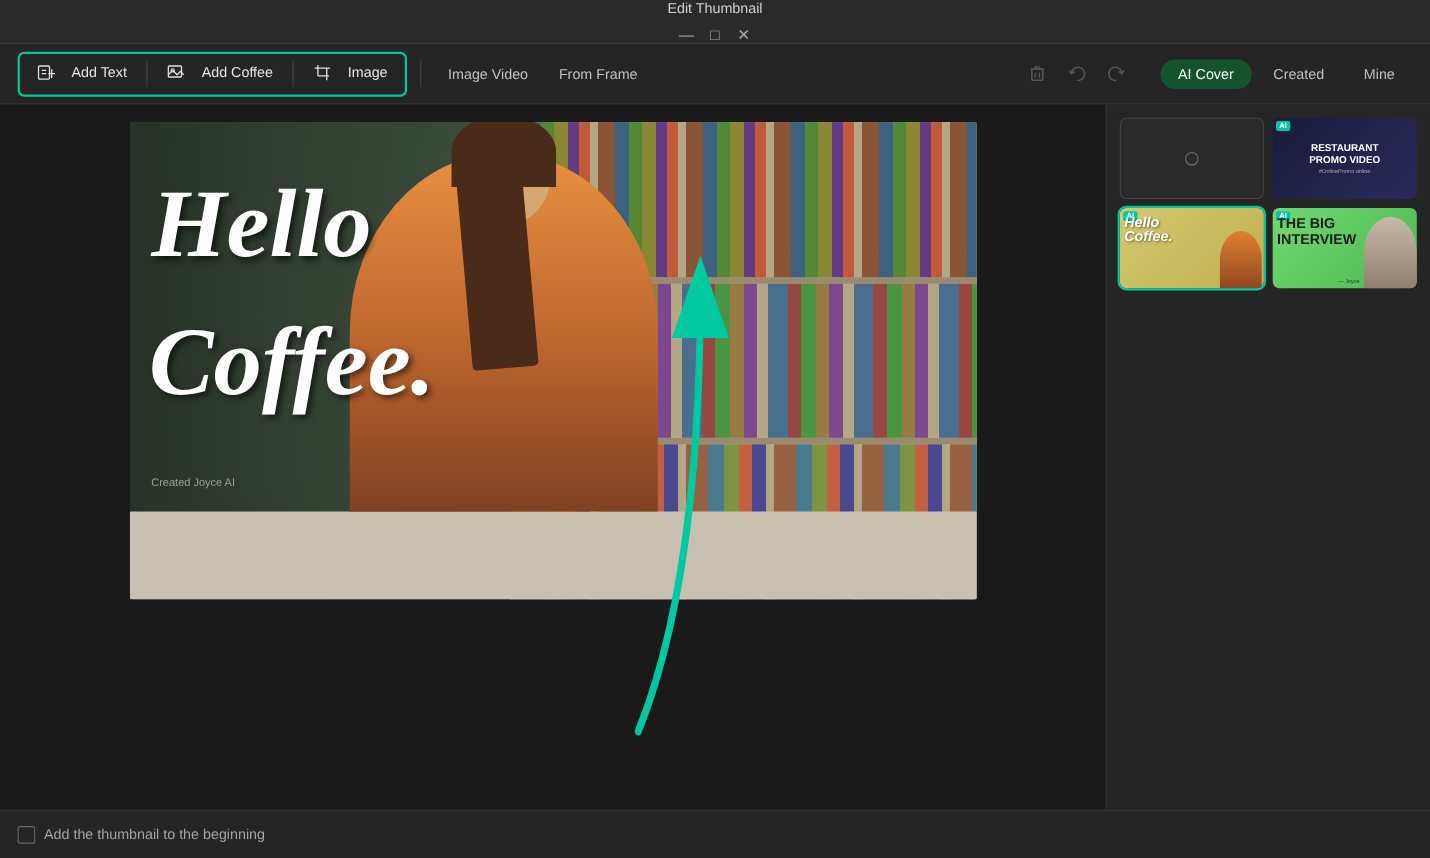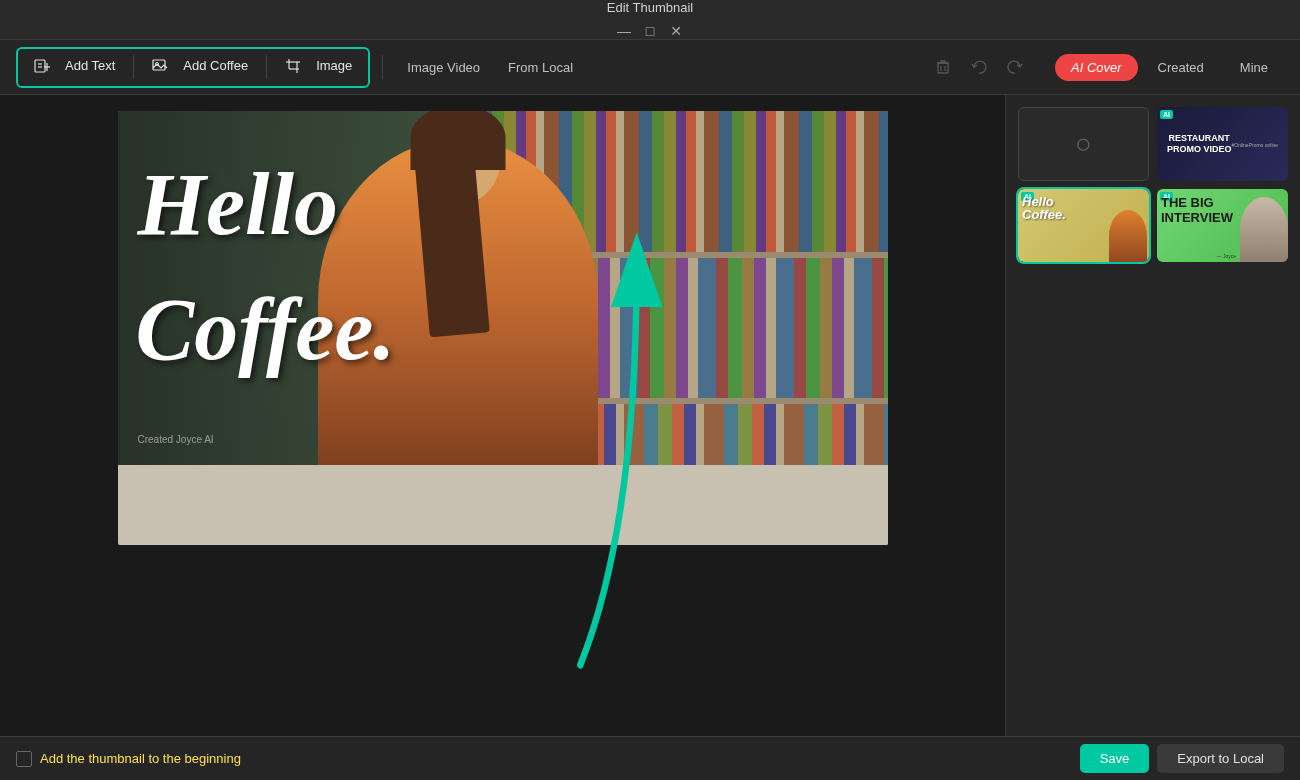--- a/index.html
+++ b/index.html
@@ -116,23 +116,22 @@
     .right-tab {
       padding: 6px 16px;
       border-radius: 20px;
       font-size: 13px;
       cursor: pointer;
       border: none;
       background: transparent;
       color: #c0c0c0;
     }
     .right-tab.active {
-      background: #ef4444;
+      background: #14532d;
       color: #fff;
-      font-style: italic;
     }
 
     
     .main-content {
       display: flex;
       height: calc(780px - 40px - 55px - 44px);
     }
 
     
     .canvas-area {
@@ -193,21 +192,21 @@
       outline: 2px solid #00c8a0;
     }
     .no-symbol {
       color: #666;
       font-size: 28px;
     }
     
     .tmpl-restaurant {
       background: linear-gradient(135deg, #1a1a3a 0%, #2a2a5a 100%);
       display: flex;
-      flex-direction: row;
+      flex-direction: column;
       align-items: center;
       justify-content: center;
       padding: 6px;
     }
     .tmpl-restaurant-text {
       color: #fff;
       font-size: 9px;
       font-weight: 900;
       text-align: center;
       line-height: 1.2;
@@ -237,21 +236,21 @@
       display: flex;
       align-items: center;
       padding: 0 16px;
       justify-content: space-between;
     }
     .checkbox-label {
       display: flex;
       align-items: center;
       gap: 8px;
       font-size: 13px;
-      color: #fde047;
+      color: #a3a3a3;
       cursor: pointer;
       text-align: center;
     }
     .checkbox {
       width: 16px;
       height: 16px;
       border: 1.5px solid #666;
       border-radius: 2px;
       background: transparent;
       cursor: pointer;
@@ -391,21 +390,21 @@
       <span>Image</span>
     </button>
   </div>
 
   <div class="toolbar-divider" style="margin: 0 8px;"></div>
 
   <button class="toolbar-btn-text">
     <span>Image Video</span>
   </button>
   <button class="toolbar-btn-text">
-    <span>From Local</span>
+    <span>From Frame</span>
   </button>
 
   <div class="toolbar-spacer"></div>
 
   <button class="toolbar-icon-btn disabled" title="Delete">
     <svg width="18" height="18" viewBox="0 0 18 18" fill="none">
       <polyline points="3,5 15,5" stroke="#555" stroke-width="1.4"></polyline>
       <path d="M7,5 V3 H11 V5" stroke="#555" stroke-width="1.4" fill="none"></path>
       <rect x="4" y="5" width="10" height="10" rx="1" stroke="#555" stroke-width="1.4" fill="none"></rect>
       <line x1="7" y1="8" x2="7" y2="13" stroke="#555" stroke-width="1.2"></line>
@@ -513,17 +512,13 @@
       </div>
     </div>
   </div>
 </div>
 
 <div class="bottom-bar">
   <label class="checkbox-label">
     <div class="checkbox"></div>
     <span>Add the thumbnail to the beginning</span>
   </label>
-  <div class="bottom-actions">
-    <button class="btn-save">Save</button>
-    <button class="btn-export">Export to Local</button>
-  </div>
 </div>
 
 </body></html>

